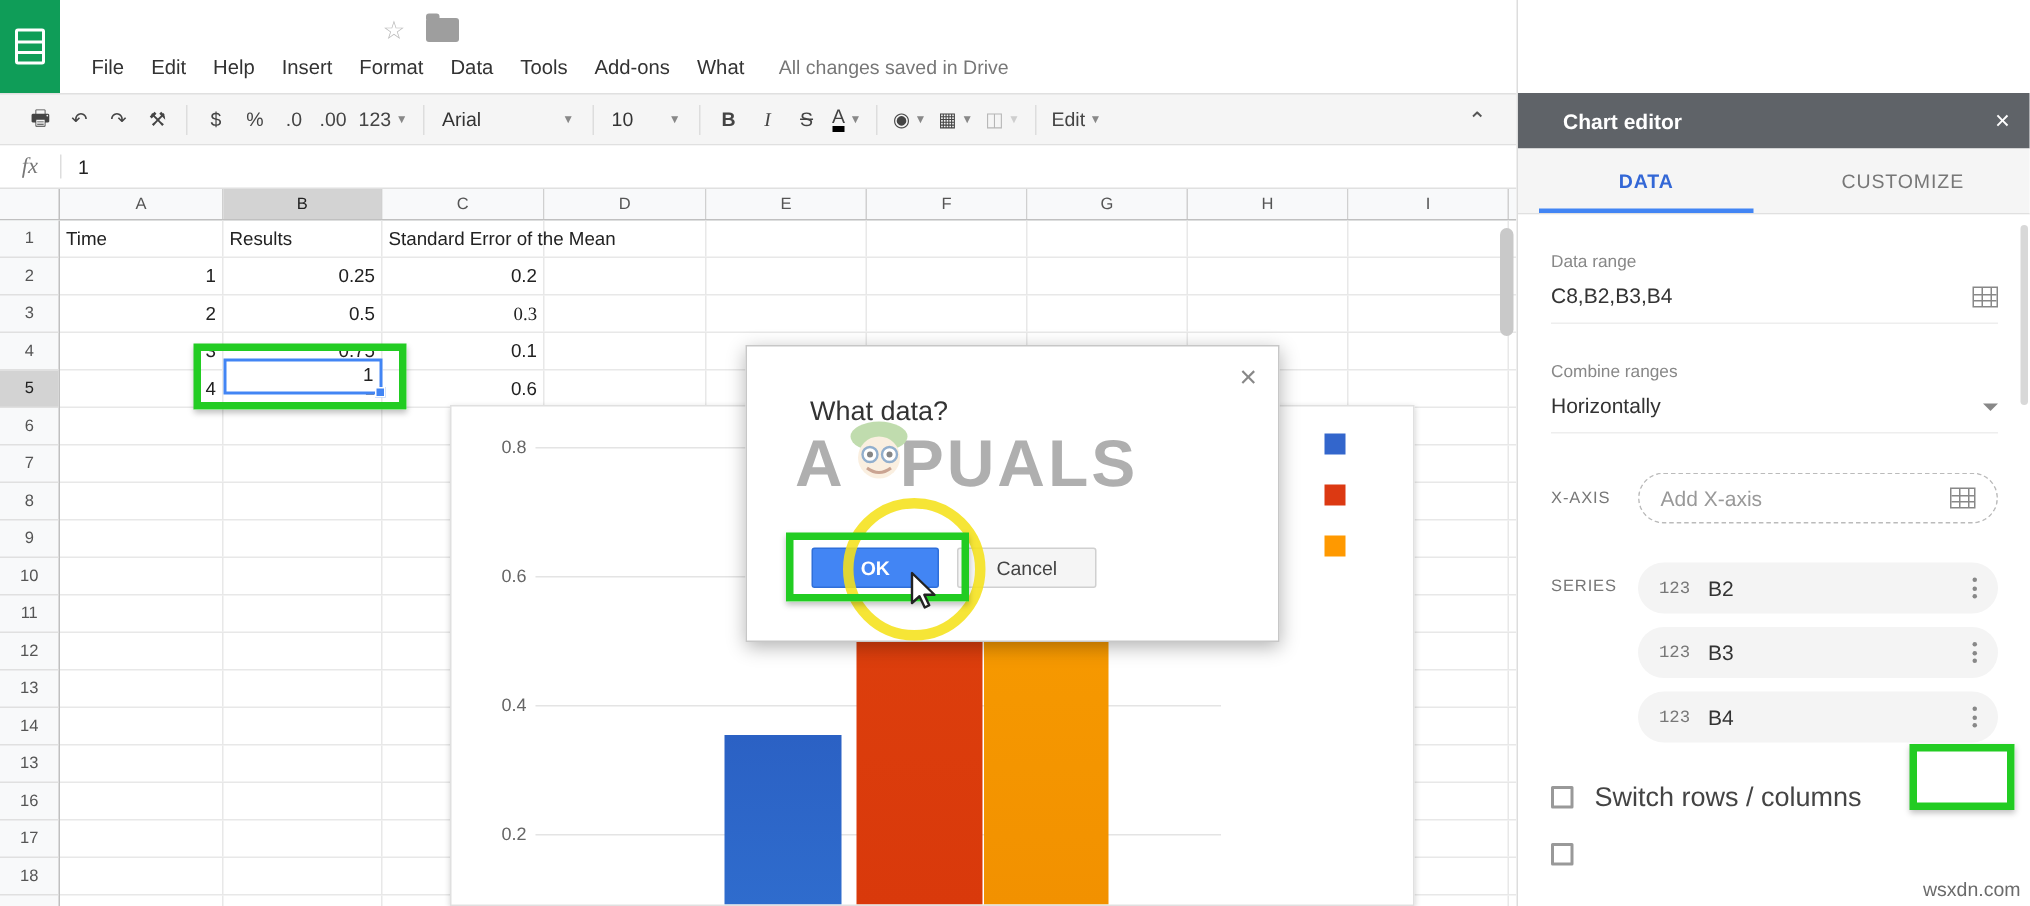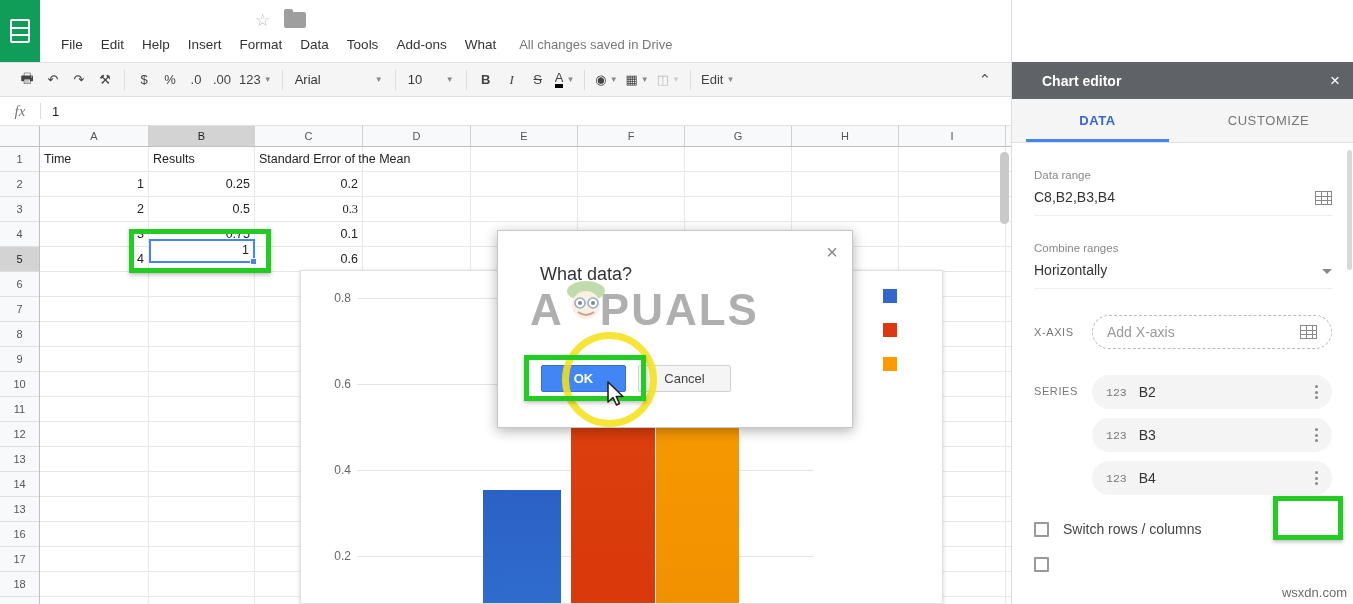--- a/index.html
+++ b/index.html
@@ -260,21 +260,21 @@
     font-size:11.5px;color:#777;font-family:"Liberation Mono",monospace;margin-right:12px;
   }
   .dots{display:flex;flex-direction:column;gap:2.5px;}
   .dots i{width:3px;height:3px;background:#888;border-radius:50%;display:block;}
   #highlight-addseries{
     position:absolute;right:10px;top:496px;width:70px;height:44px;border:5px solid #22cc22;
     z-index:33;box-shadow:0 2px 4px rgba(0,0,0,.25);
   }
   #ce-checkbox-row{display:flex;align-items:center;gap:14px;margin-top:26px;}
   .cbox{width:15px;height:15px;border:2px solid #999;border-radius:1px;flex:none;}
-  #ce-checkbox-row .cbl{font-size:14px;color:#444;}
+  #ce-checkbox-row .cbl{font-size:18px;color:#444;}
   #ce-checkbox-row2{display:flex;align-items:center;gap:14px;margin-top:20px;}
   #wsxdn{
     position:absolute;right:6px;bottom:4px;font-size:13px;color:#6b6b6b;z-index:40;
     font-family:"Liberation Sans",sans-serif;
   }
   #panel-scroll{
     position:absolute;right:1px;top:150px;width:5px;height:120px;background:#d8d8d8;border-radius:3px;
   }
 </style>
 </head>

